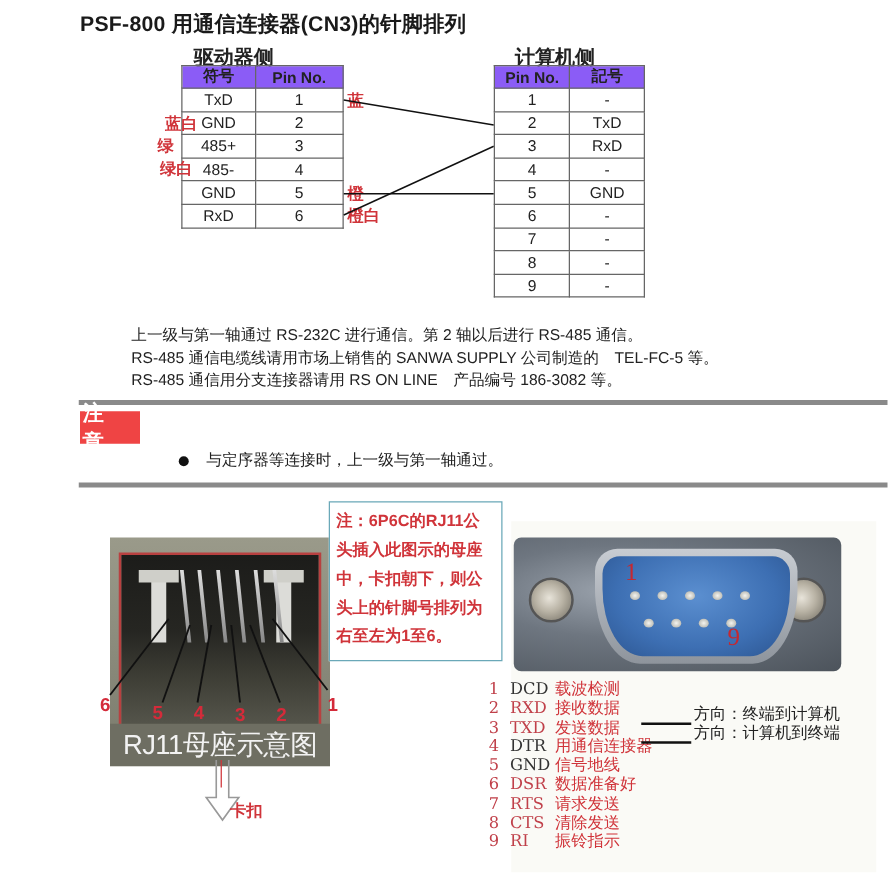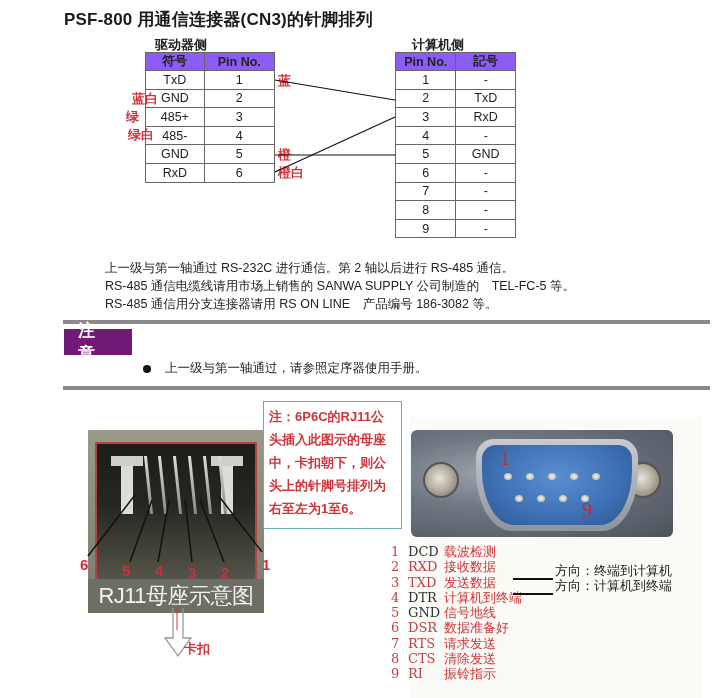--- a/index.html
+++ b/index.html
@@ -2,33 +2,33 @@
 <html><head>
 <meta charset="utf-8">
 <style>
   * { box-sizing: border-box; margin: 0; padding: 0; }
   html, body { width: 712px; height: 698px; background: #ffffff; overflow: hidden; }
   body { position: relative; font-family: "Liberation Sans", "DejaVu Sans", sans-serif; color: #111; }
   .abs { position: absolute; }
 
   .page-title { left: 64px; top: 8px; font-size: 17px; font-weight: bold; color: #1a1a1a; letter-spacing: 0.2px; white-space: nowrap; }
 
-  .side-label { font-size: 13px; font-weight: bold; color: #222; white-space: nowrap; }
+  .side-label { font-size: 16px; font-weight: bold; color: #222; white-space: nowrap; }
 
   table.pin { position: absolute; border-collapse: collapse; font-size: 12.5px; color: #222; }
   table.pin th { background: #8b5cf6; font-weight: bold; border: 1px solid #666; height: 18px; padding: 0; text-align: center; }
   table.pin td { border: 1px solid #666; height: 18.6px; padding: 0; text-align: center; background: #fff; }
 
   .wire-label { color: #d0343a; font-size: 13px; font-weight: bold; white-space: nowrap; line-height: 16px; }
 
   .desc { left: 105px; top: 259px; font-size: 12.5px; line-height: 18px; color: #222; white-space: nowrap; }
 
   .rule { left: 63px; width: 647px; height: 4px; background: #8a8a8a; }
 
-  .notice-badge { left: 64px; top: 329px; width: 68px; height: 26px; background: #701a75; color: #fff; font-weight: bold; font-size: 17px; display: flex; align-items: center; justify-content: center; letter-spacing: 6px; padding-left: 14px; }
+  .notice-badge { left: 64px; top: 329px; width: 48px; height: 26px; background: #ef4444; color: #fff; font-weight: bold; font-size: 17px; display: flex; align-items: center; justify-content: center; letter-spacing: 6px; padding-left: 2px; }
 
   .notice-line { left: 143px; top: 360px; font-size: 12.5px; color: #222; white-space: nowrap; display: flex; align-items: center; }
   .bullet { display: inline-block; width: 8px; height: 8px; border-radius: 50%; background: #111; margin-right: 14px; }
 
   .rj11-photo { left: 88px; top: 430px; width: 176px; height: 183px; background: linear-gradient(#9a9a8a 0%, #7a7a6c 100%); overflow: hidden; }
   .rj11-inner { position: absolute; left: 7px; top: 12px; width: 162px; height: 140px; background: linear-gradient(180deg, #1c1c1a 0%, #262622 45%, #3c3c34 70%, #55554b 100%); border: 2px solid #b84040; }
   .rj11-latch-l { position: absolute; left: 24px; top: 18px; width: 12px; height: 52px; background: #dcdcd8; }
   .rj11-latch-l::before { content: ""; position: absolute; left: -10px; top: -6px; width: 32px; height: 10px; background: #cfcfc9; }
   .rj11-latch-r { position: absolute; right: 22px; top: 18px; width: 12px; height: 52px; background: #dcdcd8; }
   .rj11-latch-r::before { content: ""; position: absolute; left: -10px; top: -6px; width: 32px; height: 10px; background: #cfcfc9; }
@@ -159,21 +159,21 @@
 <div class="abs desc">
   <div>上一级与第一轴通过 RS-232C 进行通信。第 2 轴以后进行 RS-485 通信。</div>
   <div>RS-485 通信电缆线请用市场上销售的 SANWA SUPPLY 公司制造的　TEL-FC-5 等。</div>
   <div>RS-485 通信用分支连接器请用 RS ON LINE　产品编号 186-3082 等。</div>
 </div>
 
 <div class="abs rule" style="top:320px;"></div>
 <div class="abs notice-badge">注 意</div>
 <div class="abs notice-line">
   <span class="bullet"></span>
-  <span>上一级与第一轴通过，请参照定序器使用手册。</span>
+  <span>与定序器等连接时，上一级与第一轴通过。</span>
 </div>
 <div class="abs rule" style="top:386px;"></div>
 
 <div class="abs rj11-photo">
   <div class="rj11-inner">
     <div class="rj11-latch-l"></div>
     <div class="rj11-latch-r"></div>
     <div class="rj11-contact" style="left:50px;"></div>
     <div class="rj11-contact" style="left:64px;"></div>
     <div class="rj11-contact" style="left:79px;"></div>
@@ -230,21 +230,21 @@
       <div class="db9-num" style="left:18px; top:2px;">1</div>
       <div class="db9-num" style="left:100px; top:54px;">9</div>
     </div>
   </div>
 </div>
 
 <div class="abs pin-list">
   <div><span class="num">1</span><span class="sig dark">DCD</span><span>载波检测</span></div>
   <div><span class="num">2</span><span class="sig">RXD</span><span>接收数据</span></div>
   <div><span class="num">3</span><span class="sig">TXD</span><span>发送数据</span></div>
-  <div><span class="num">4</span><span class="sig dark">DTR</span><span>计算机到终端</span></div>
+  <div><span class="num">4</span><span class="sig dark">DTR</span><span>用通信连接器</span></div>
   <div><span class="num">5</span><span class="sig dark">GND</span><span>信号地线</span></div>
   <div><span class="num">6</span><span class="sig">DSR</span><span>数据准备好</span></div>
   <div><span class="num">7</span><span class="sig">RTS</span><span>请求发送</span></div>
   <div><span class="num">8</span><span class="sig">CTS</span><span>清除发送</span></div>
   <div><span class="num">9</span><span class="sig">RI</span><span>振铃指示</span></div>
 </div>
 
 <div class="abs dir-note" style="left:513px; top:562px;">
   <span class="dir-line"></span>
   <span>方向：终端到计算机</span>

